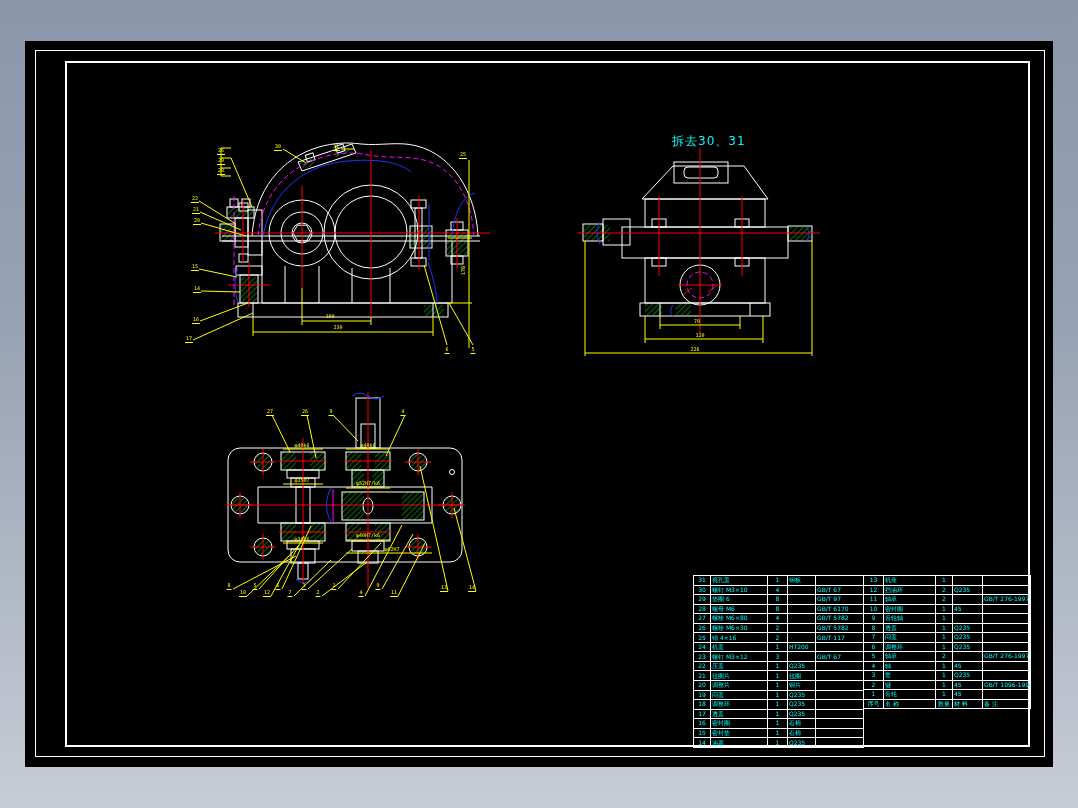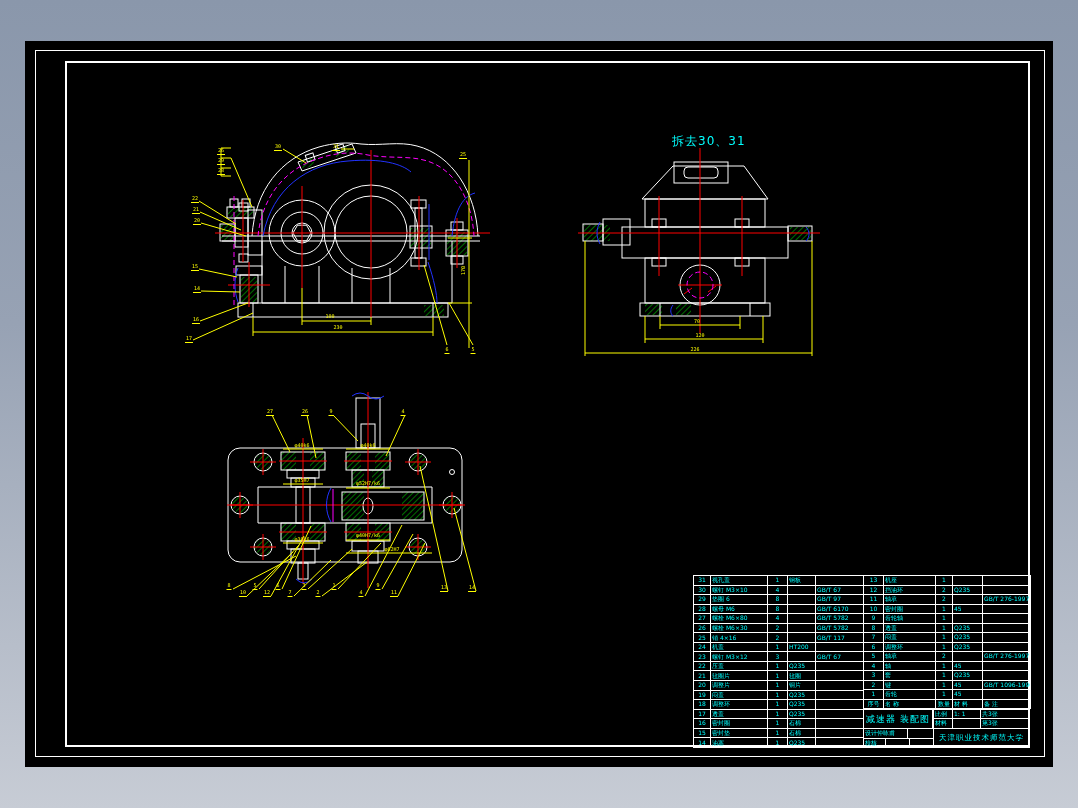--- a/index.html
+++ b/index.html
@@ -539,29 +539,14 @@
           <tr>
             <td class="c0">序号</td>
             <td class="c1">名  称</td>
             <td class="c2">数量</td>
             <td class="c3">材 料</td>
             <td class="c4">备  注</td>
           </tr>
         </tbody>
     </table>
 
-    <div class="tblock">
-      <div class="cell big" style="left:0;top:0;width:70px;height:20px;">减速器 装配图</div>
-      <div class="cell" style="left:70px;top:0;width:20px;height:10px;">比例</div>
-      <div class="cell" style="left:89px;top:0;width:29px;height:10px;">1: 1</div>
-      <div class="cell" style="left:117px;top:0;width:50px;height:10px;">共3张</div>
-      <div class="cell" style="left:70px;top:9px;width:20px;height:11px;">材料</div>
-      <div class="cell" style="left:89px;top:9px;width:29px;height:11px;"></div>
-      <div class="cell" style="left:117px;top:9px;width:50px;height:11px;">第3张</div>
-      <div class="cell" style="left:0;top:19px;width:45px;height:11px;">设计仲咏甫</div>
-      <div class="cell" style="left:44px;top:19px;width:27px;height:11px;"></div>
-      <div class="cell" style="left:0;top:29px;width:23px;height:10px;">校核</div>
-      <div class="cell" style="left:22px;top:29px;width:25px;height:10px;"></div>
-      <div class="cell" style="left:46px;top:29px;width:25px;height:10px;"></div>
-      <div class="cell sch" style="left:70px;top:19px;width:97px;height:20px;">天津职业技术师范大学</div>
-    </div>
   </div>
 </div>
 
 </body></html>

